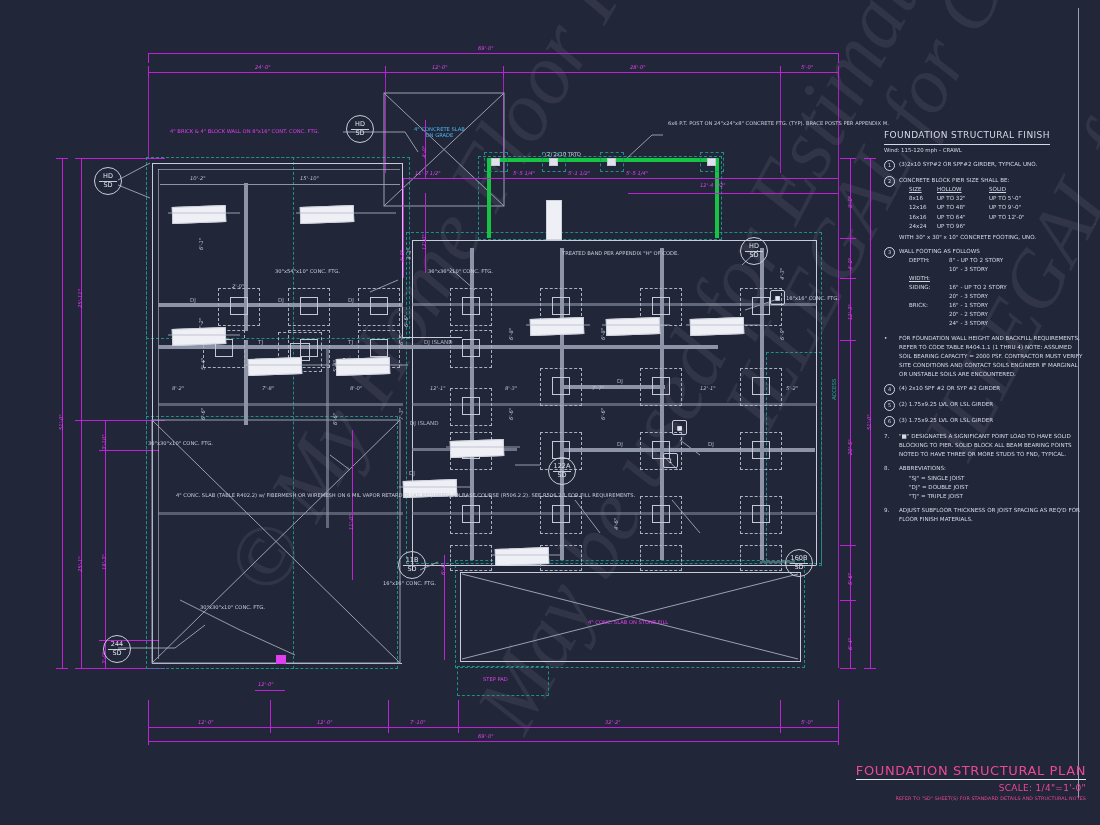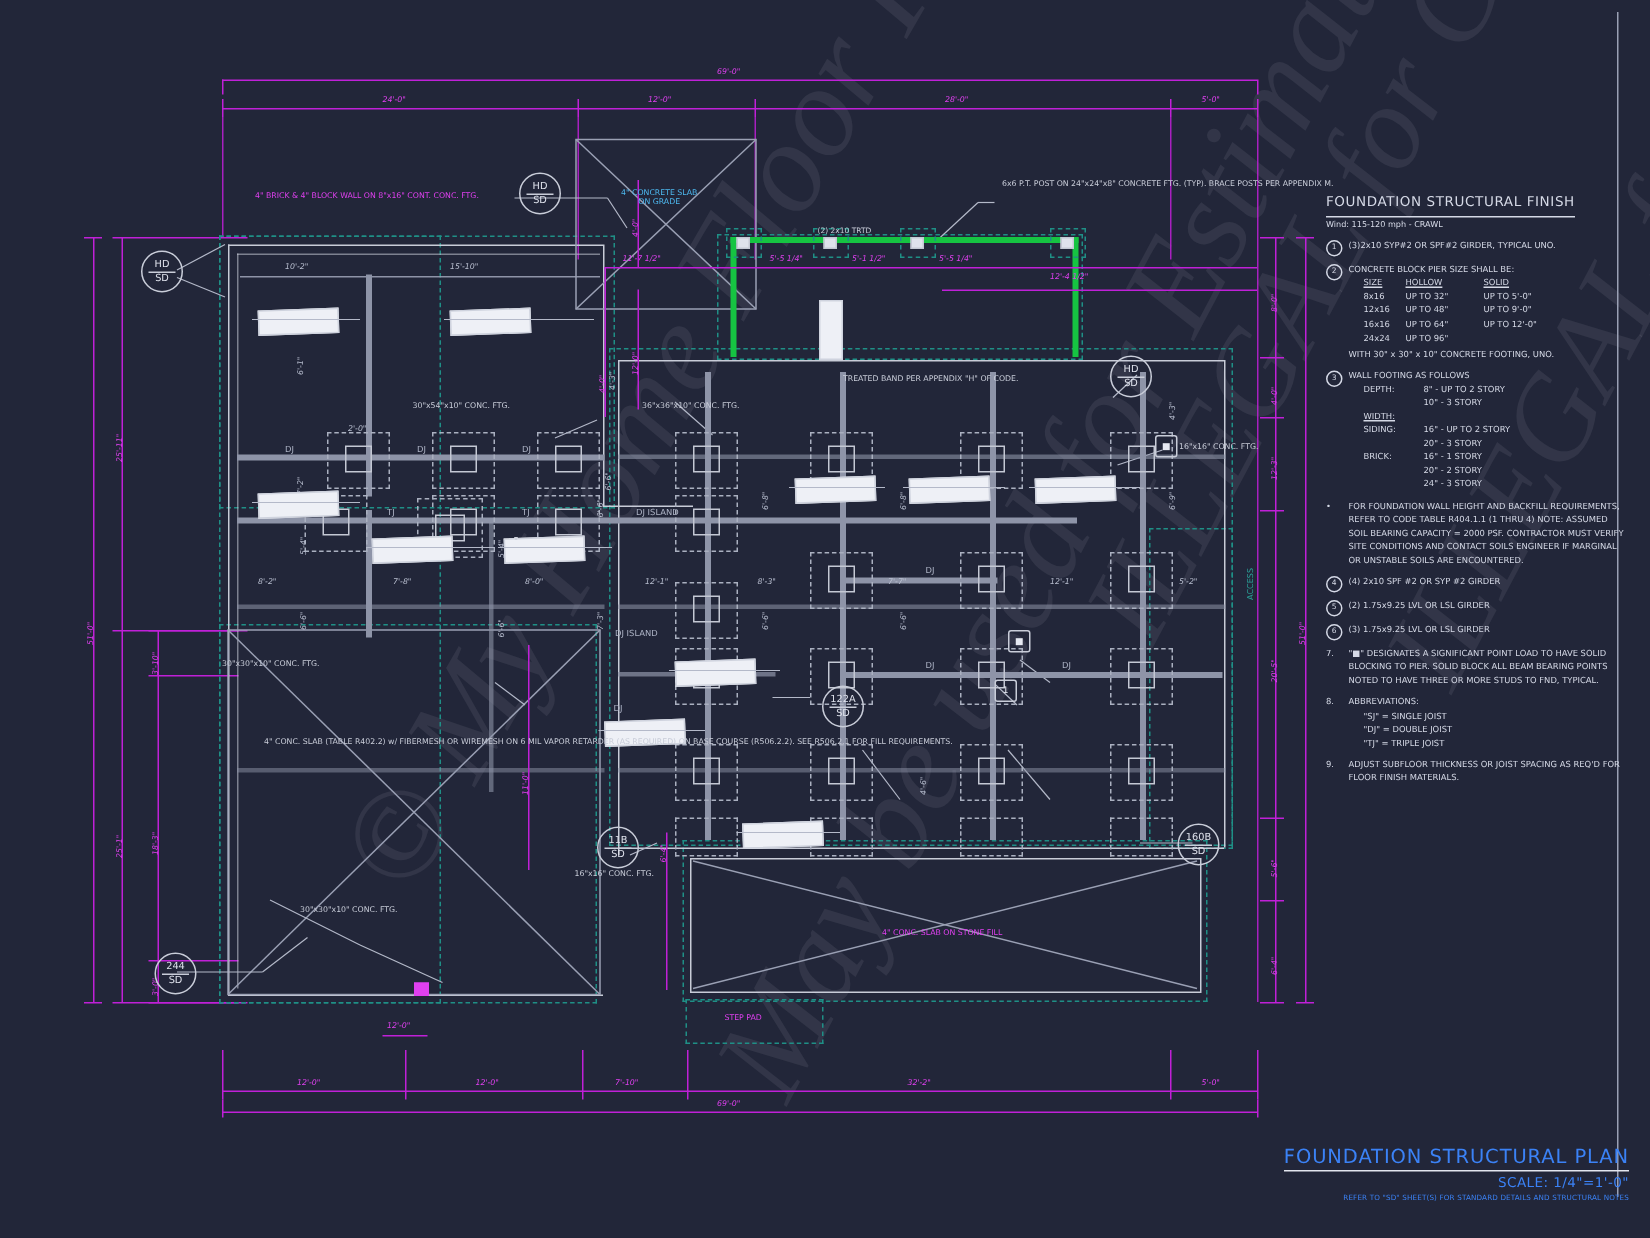--- a/index.html
+++ b/index.html
@@ -49,21 +49,21 @@
   .noteNum{width:15px;flex:none;text-align:left;}
   .circNum{display:inline-block;width:9px;height:9px;border:1px solid #d5d9e6;
            border-radius:50%;text-align:center;line-height:8.5px;font-size:5px;}
   .noteBody{flex:1;}
   .tbl{display:grid;grid-template-columns:28px 52px 52px;}
   .tbl div{padding-right:2px;}
   .und{text-decoration:underline;}
   .ind1{padding-left:10px;}
 
   
-  #title{position:absolute;left:848px;top:760px;width:238px;text-align:right;color:#3b82f6;}
+  #title{position:absolute;left:848px;top:760px;width:238px;text-align:right;color:#ec4899;}
   #title .t1{font-size:13px;letter-spacing:.6px;border-bottom:1px solid #e3e6ef;
              display:inline-block;padding-bottom:1px;}
   #title .t2{font-size:9px;margin-top:3px;letter-spacing:.3px;}
   #title .t3{font-size:4.8px;margin-top:3px;letter-spacing:.1px;}
   #rightrule{position:absolute;left:1078px;top:8px;width:1px;height:790px;background:#9aa0b4;}
 
   
   .wm{position:absolute;color:rgba(215,220,235,.085);font-family:"Liberation Serif",serif;
       font-style:italic;white-space:nowrap;pointer-events:none;}
   .wm1{left:205px;top:560px;font-size:86px;transform:rotate(-60deg);transform-origin:left top;}

